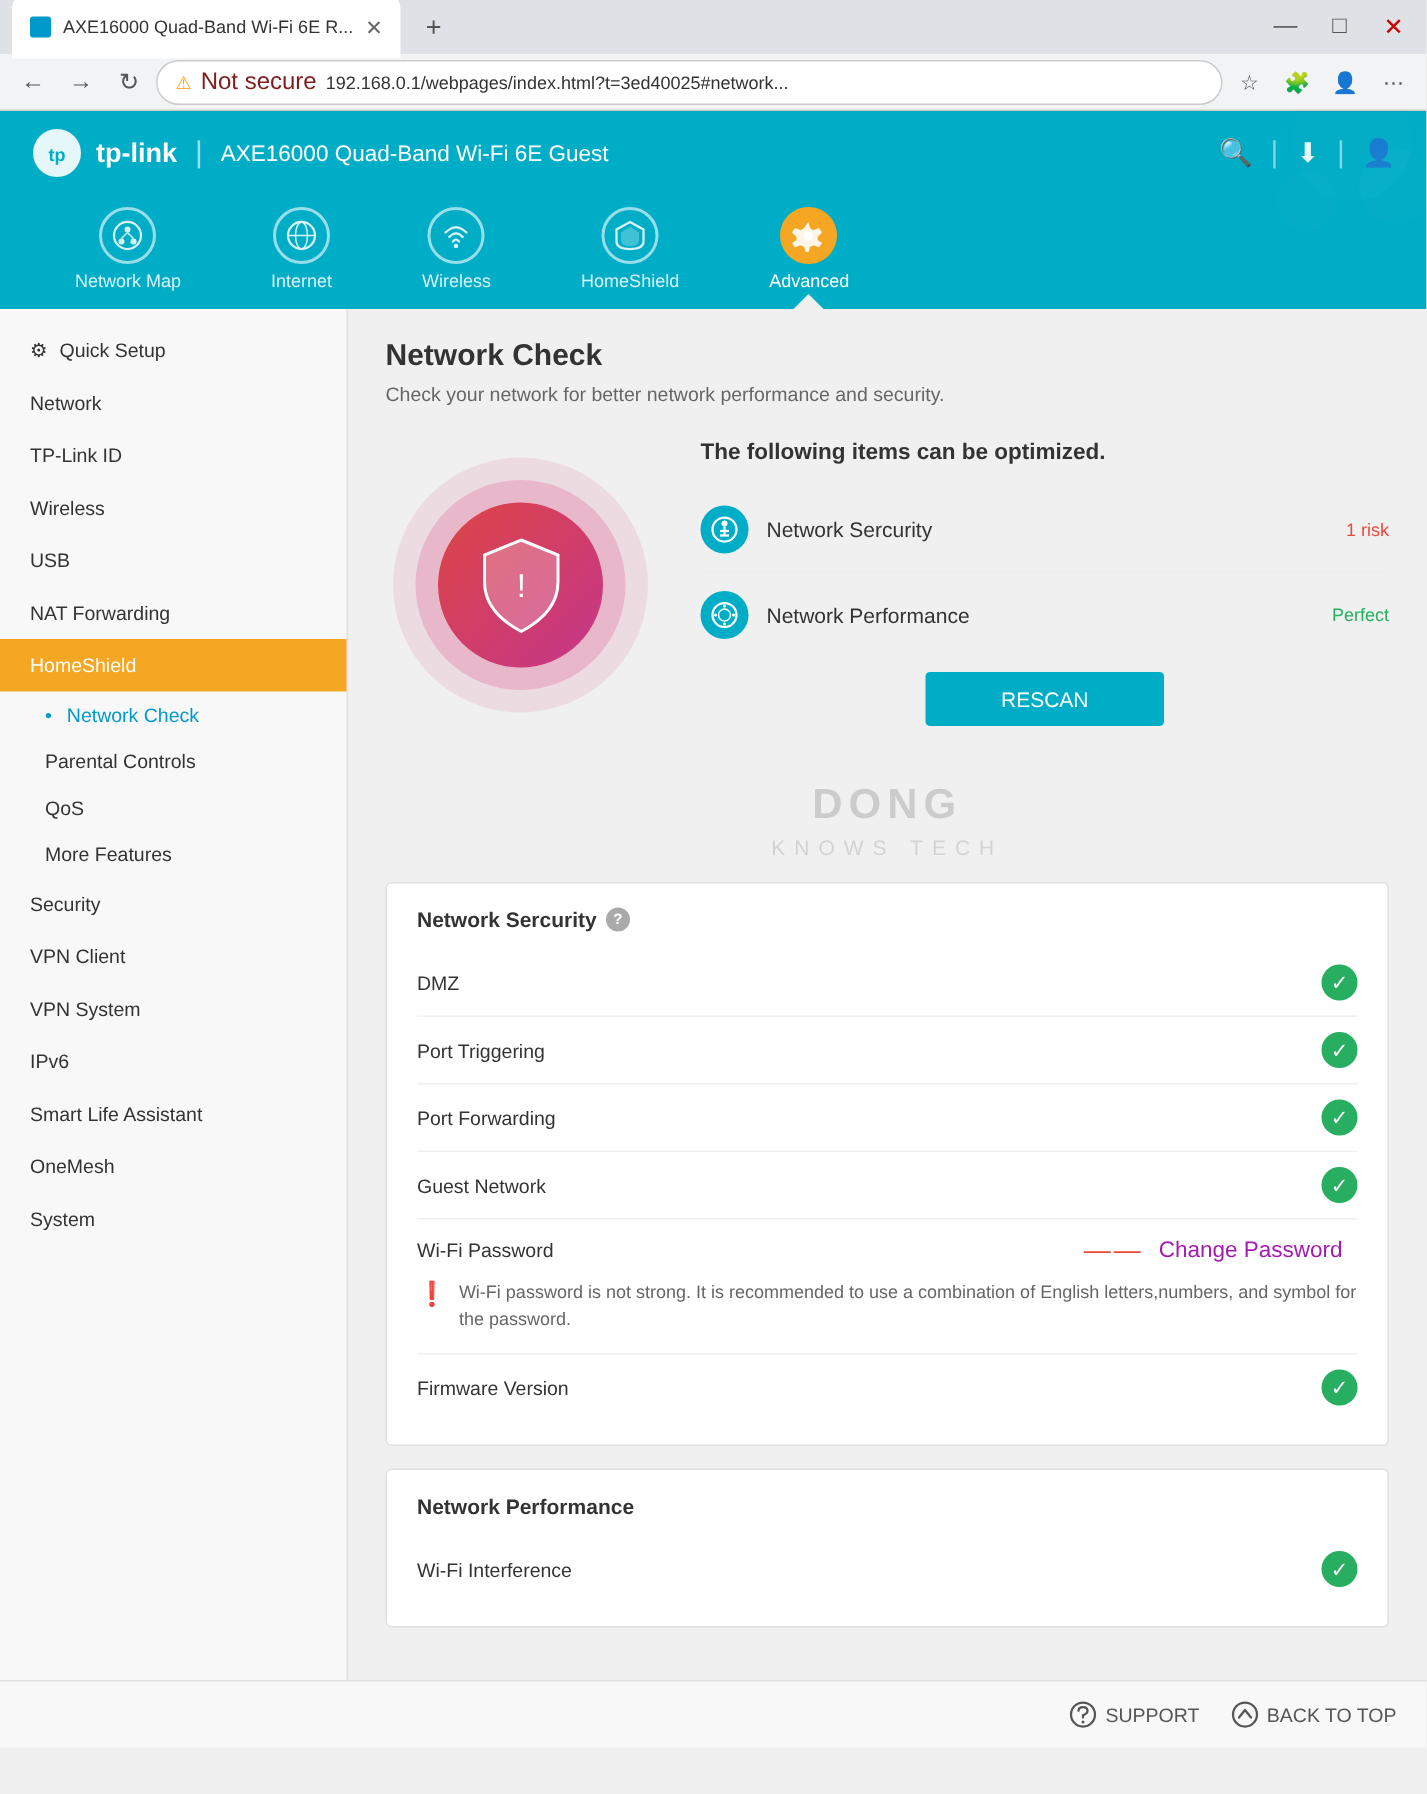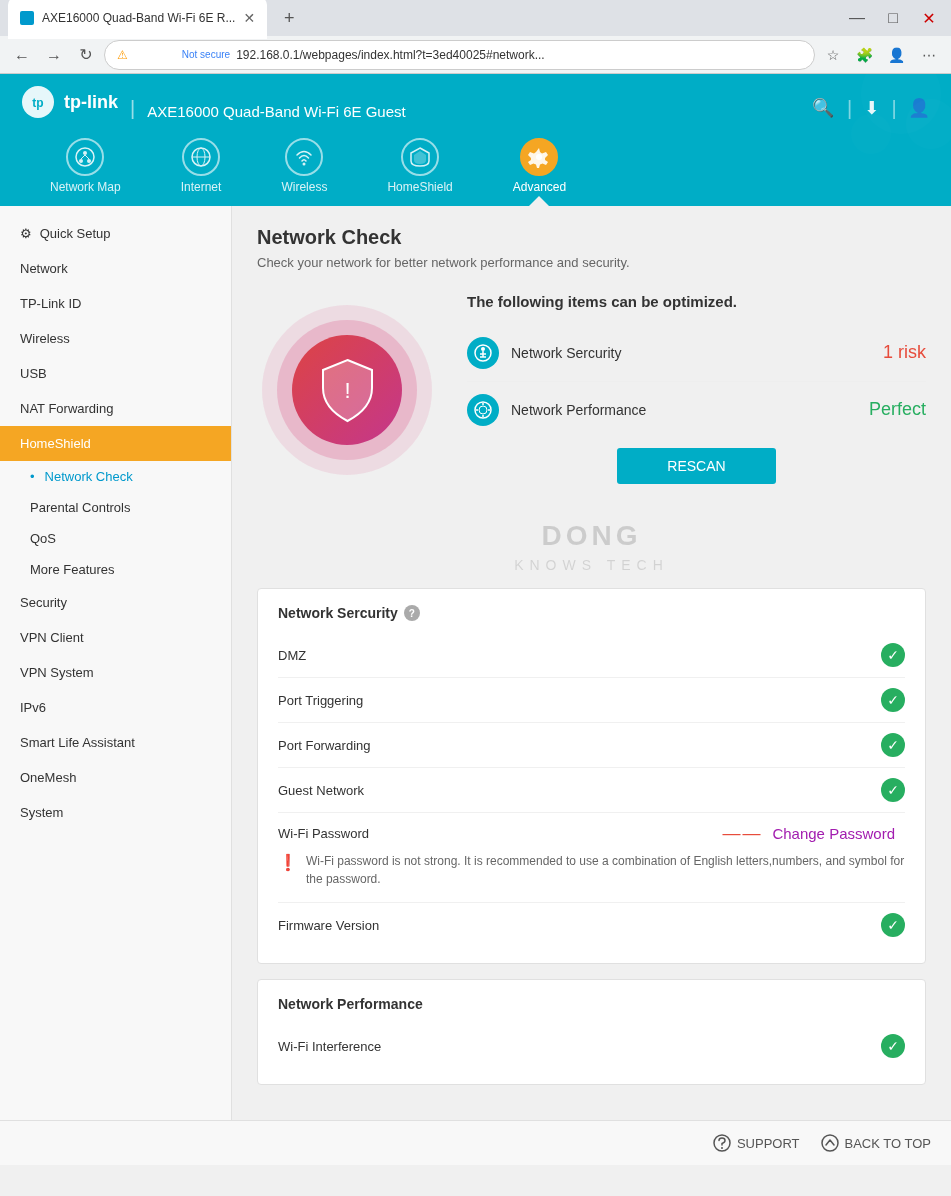--- a/index.html
+++ b/index.html
@@ -15,21 +15,21 @@
     .tab-new { width: 28px; height: 28px; display: flex; align-items: center; justify-content: center; color: #555; font-size: 18px; cursor: pointer; }
     .browser-controls { display: flex; align-items: center; padding: 4px 8px; gap: 4px; background: #f1f3f4; height: 38px; border-bottom: 1px solid #ccc; }
     .nav-btn { width: 28px; height: 28px; border-radius: 50%; border: none; background: transparent; cursor: pointer; display: flex; align-items: center; justify-content: center; color: #555; font-size: 16px; }
     .address-bar { flex: 1; display: flex; align-items: center; background: #fff; border: 1px solid #ccc; border-radius: 20px; padding: 4px 12px; gap: 6px; height: 30px; font-size: 12px; color: #333; }
     .address-icon { color: #f90; font-size: 12px; }
     .browser-actions { display: flex; gap: 4px; }
     .action-btn { width: 28px; height: 28px; border-radius: 50%; border: none; background: transparent; cursor: pointer; display: flex; align-items: center; justify-content: center; color: #555; font-size: 14px; }
 
     
     .tplink-header { background: #00adc6; width: 100%; padding: 0; position: relative; overflow: hidden; }
-    .tplink-header-top { display: flex; align-items: flex-end; padding: 10px 20px; position: relative; z-index: 2; }
+    .tplink-header-top { display: flex; align-items: center; padding: 10px 20px; position: relative; z-index: 2; }
     .tplink-logo { display: flex; align-items: center; gap: 8px; color: white; font-size: 15px; font-weight: bold; }
     .tplink-logo-icon { width: 36px; height: 36px; }
     .tplink-divider { color: rgba(255,255,255,0.6); margin: 0 12px; font-size: 20px; font-weight: 100; }
     .tplink-device-name { color: white; font-size: 15px; font-weight: 500; }
     .header-actions { margin-left: auto; display: flex; gap: 12px; color: white; font-size: 18px; }
     .header-action-btn { color: white; cursor: pointer; opacity: 0.9; }
     .header-bg-decor { position: absolute; right: 0; top: 0; bottom: 0; width: 300px; opacity: 0.15; }
 
     
     .nav-tabs { display: flex; align-items: flex-end; padding: 0 20px; position: relative; z-index: 2; }
@@ -64,21 +64,21 @@
     .ring-outer { width: 170px; height: 170px; background: rgba(220, 100, 150, 0.15); }
     .ring-mid { width: 140px; height: 140px; background: rgba(220, 80, 130, 0.25); }
     .ring-inner { width: 110px; height: 110px; background: linear-gradient(135deg, #d44, #c4378c); display: flex; align-items: center; justify-content: center; }
     .shield-icon-svg { width: 55px; height: 65px; }
     .check-results { flex: 1; }
     .check-title { font-size: 15px; font-weight: bold; color: #333; margin-bottom: 15px; }
     .check-item { display: flex; align-items: center; padding: 12px 0; border-bottom: 1px solid #eee; gap: 12px; }
     .check-item:last-of-type { border-bottom: none; }
     .check-item-icon { width: 32px; height: 32px; border-radius: 50%; background: #00adc6; display: flex; align-items: center; justify-content: center; color: white; font-size: 16px; flex-shrink: 0; }
     .check-item-label { flex: 1; font-size: 14px; color: #333; }
-    .check-item-status { font-size: 18px; font-weight: 500; }
+    .check-item-status { font-size: 12px; font-weight: 500; }
     .status-risk { color: #e74c3c; }
     .status-perfect { color: #27ae60; }
     .rescan-btn { background: #00adc6; color: white; border: none; padding: 10px 50px; font-size: 14px; border-radius: 3px; cursor: pointer; display: block; margin: 10px auto 4px; }
 
     
     .watermark { text-align: center; color: rgba(0,0,0,0.15); font-size: 28px; font-weight: bold; letter-spacing: 4px; padding: 10px 0 5px; }
     .watermark-sub { text-align: center; color: rgba(0,0,0,0.12); font-size: 14px; letter-spacing: 6px; margin-bottom: 15px; }
 
     
     .card { background: white; border-radius: 4px; margin-bottom: 15px; padding: 16px 20px; border: 1px solid #e0e0e0; }
@@ -114,21 +114,21 @@
       <button class="nav-btn" style="border-radius:3px;">□</button>
       <button class="nav-btn" style="border-radius:3px; color:#c00;">✕</button>
     </div>
   </div>
   <div class="browser-controls">
     <button class="nav-btn">←</button>
     <button class="nav-btn">→</button>
     <button class="nav-btn">↻</button>
     <div class="address-bar">
       <span class="address-icon">⚠</span>
-      <span style="color:#3b82f6; font-size:10px;margin-left:48px;">Not secure</span>
+      <span style="color:#7f1d1d; font-size:16px;">Not secure</span>
       <span style="color:#333; font-size:12px;">192.168.0.1/webpages/index.html?t=3ed40025#network...</span>
     </div>
     <div class="browser-actions">
       <button class="action-btn">☆</button>
       <button class="action-btn">🧩</button>
       <button class="action-btn">👤</button>
       <button class="action-btn">⋯</button>
     </div>
   </div>
 </div>

